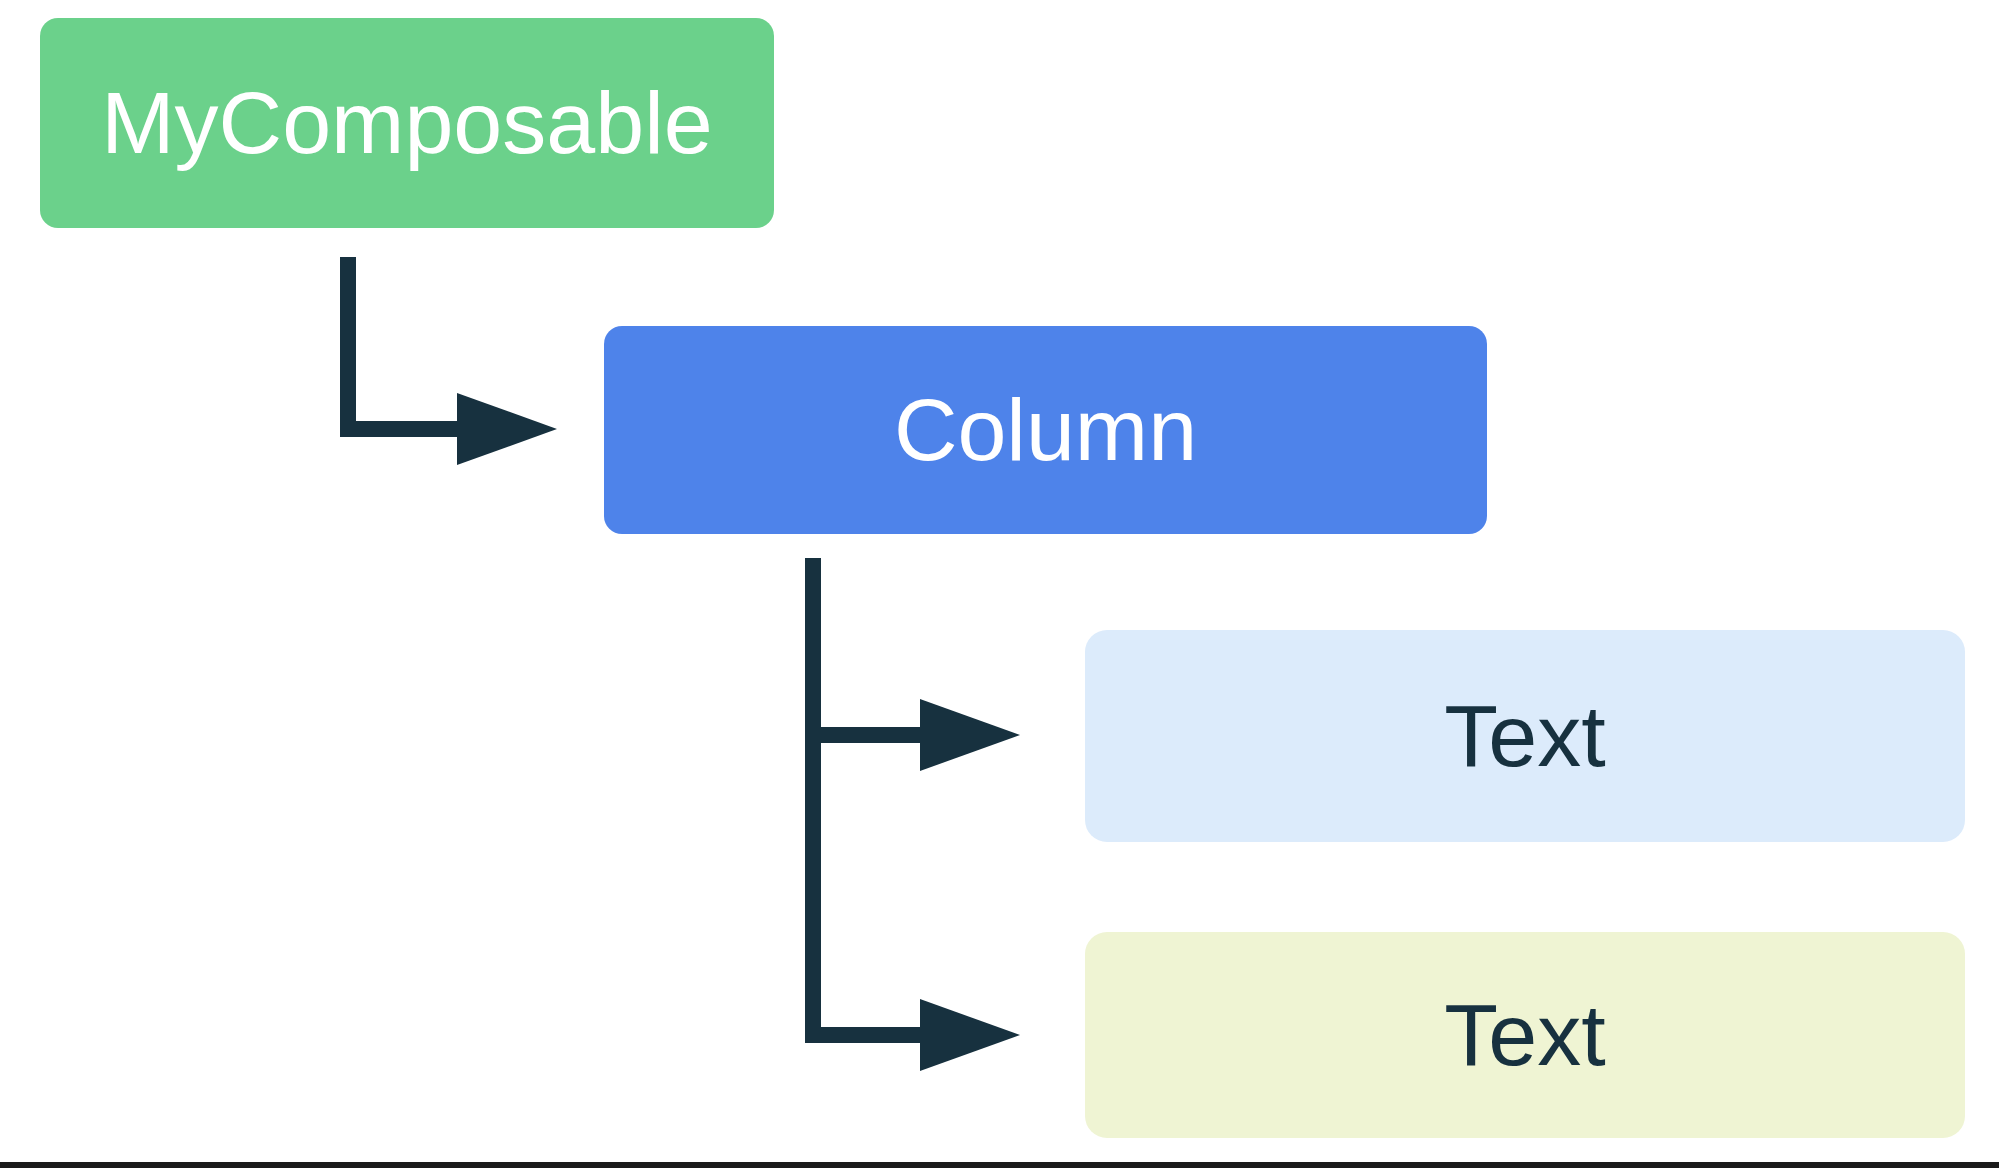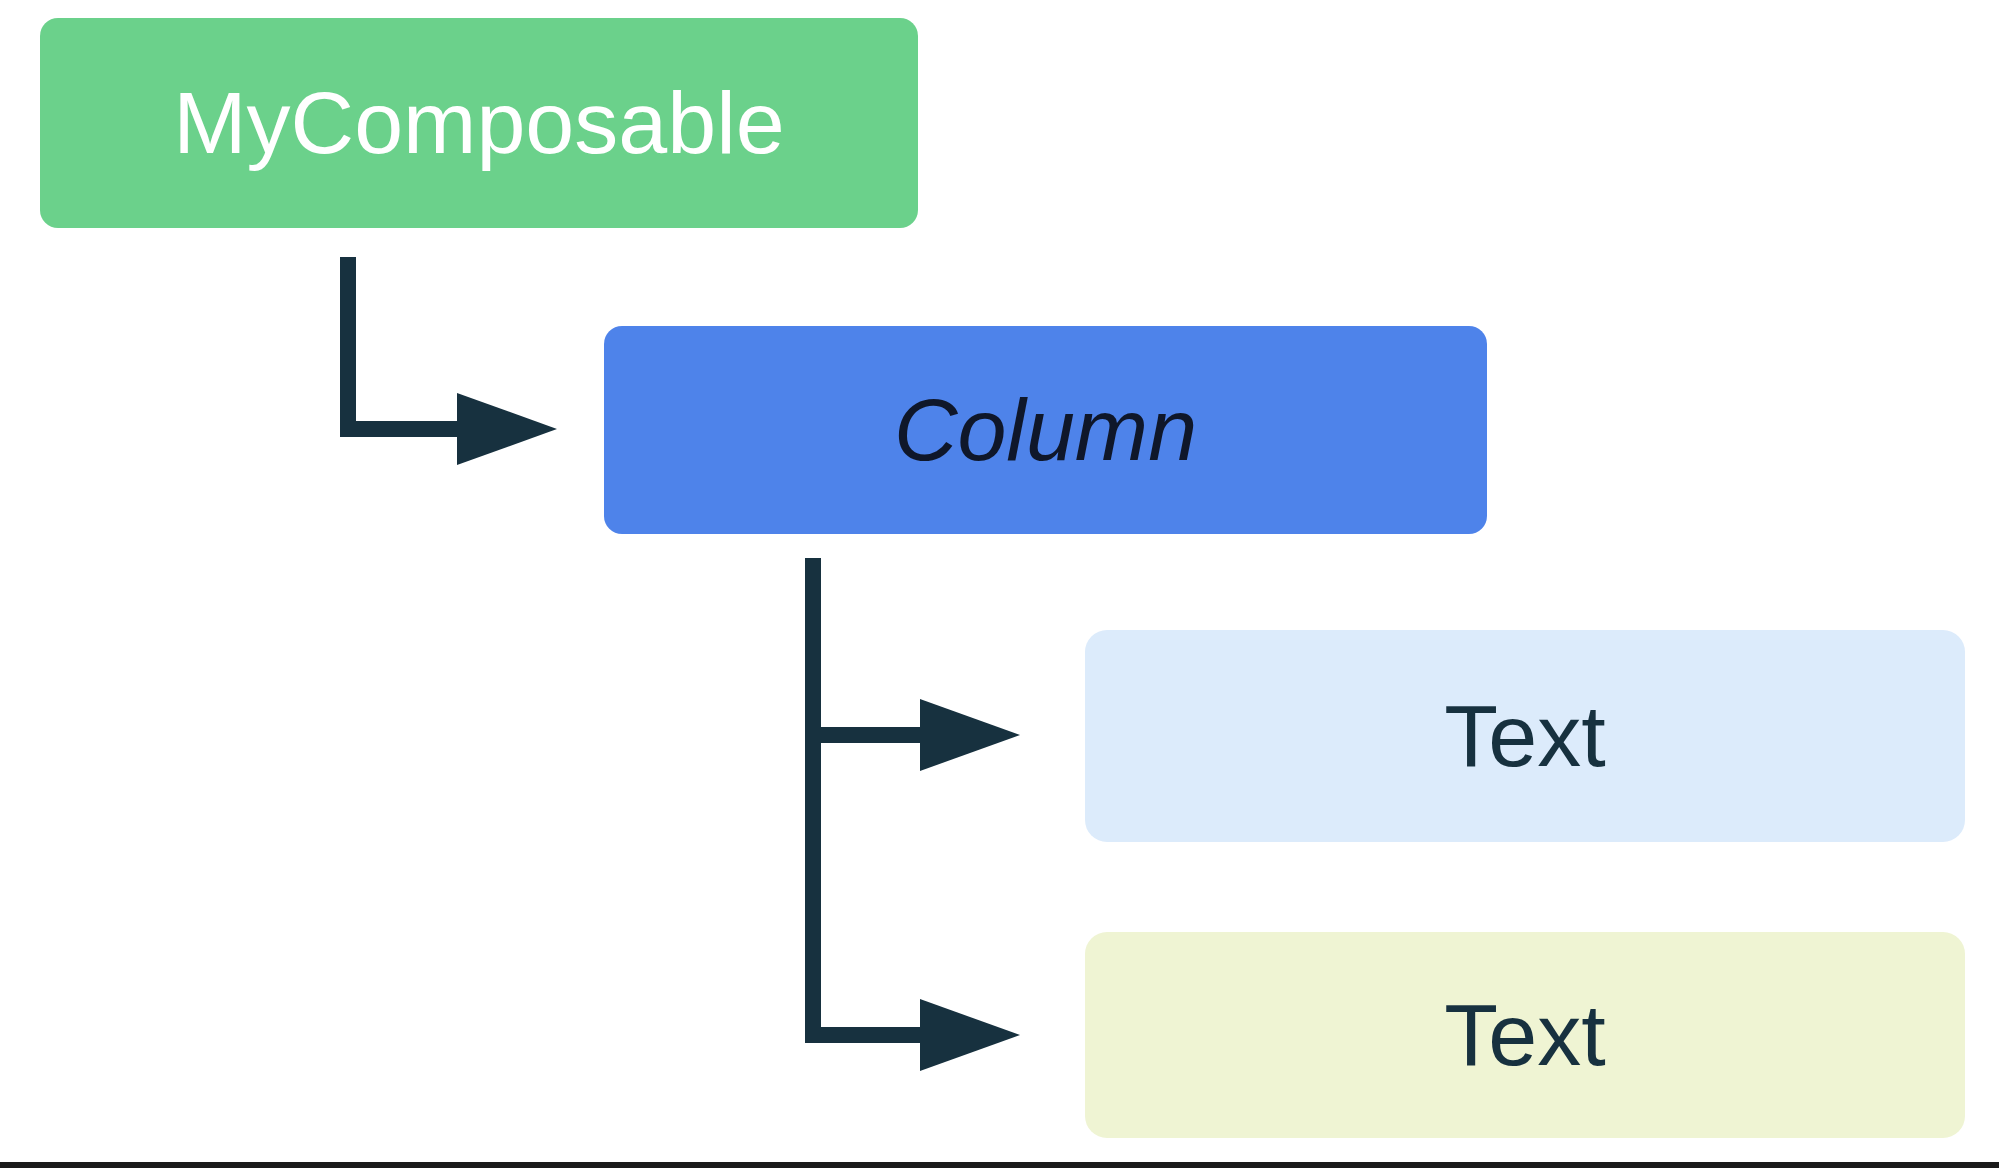--- a/index.html
+++ b/index.html
@@ -17,21 +17,21 @@
     align-items:center;
     justify-content:center;
     border-radius:18px;
   }
   .node .label{
     font-size:88px;
     line-height:1;
     letter-spacing:0;
     white-space:nowrap;
   }
-  .node-mycomposable{left:40px;top:18px;width:878px;height:210px;}
+  .node-mycomposable{left:40px;top:18px;width:734px;height:210px;}
   .node-column{left:604px;top:326px;width:883px;height:208px;}
   .node-text-1{left:1085px;top:630px;width:880px;height:212px;border-radius:22px;}
   .node-text-2{left:1085px;top:932px;width:880px;height:206px;border-radius:22px;}
   .arrow{position:absolute;display:block;}
   .arrow-1{left:330px;top:250px;}
   .arrow-2{left:795px;top:550px;}
   .bottom-rule{
     position:absolute;
     left:0;right:0;bottom:2px;height:6px;
   }
@@ -45,21 +45,21 @@
     <span class="label" style="color: rgb(255, 255, 255);">MyComposable</span>
   </div>
 
   <svg class="arrow arrow-1" width="240" height="220" viewBox="0 0 240 220">
     <rect x="10" y="7" width="16" height="180" fill="#17313F"></rect>
     <rect x="10" y="171" width="125" height="16" fill="#17313F"></rect>
     <polygon points="127,143 227,179 127,215" fill="#17313F"></polygon>
   </svg>
 
   <div class="node node-column" style="background-color: rgb(78, 131, 234);">
-    <span class="label" style="color: #0f172a; font-style: italic;">Column</span>
+    <span class="label" style="color: #ffffff;">Column</span>
   </div>
 
   <svg class="arrow arrow-2" width="235" height="530" viewBox="0 0 235 530">
     <rect x="10" y="8" width="16" height="485" fill="#17313F"></rect>
     <rect x="10" y="177" width="123" height="16" fill="#17313F"></rect>
     <polygon points="125,149 225,185 125,221" fill="#17313F"></polygon>
     <rect x="10" y="477" width="123" height="16" fill="#17313F"></rect>
     <polygon points="125,449 225,485 125,521" fill="#17313F"></polygon>
   </svg>
 

